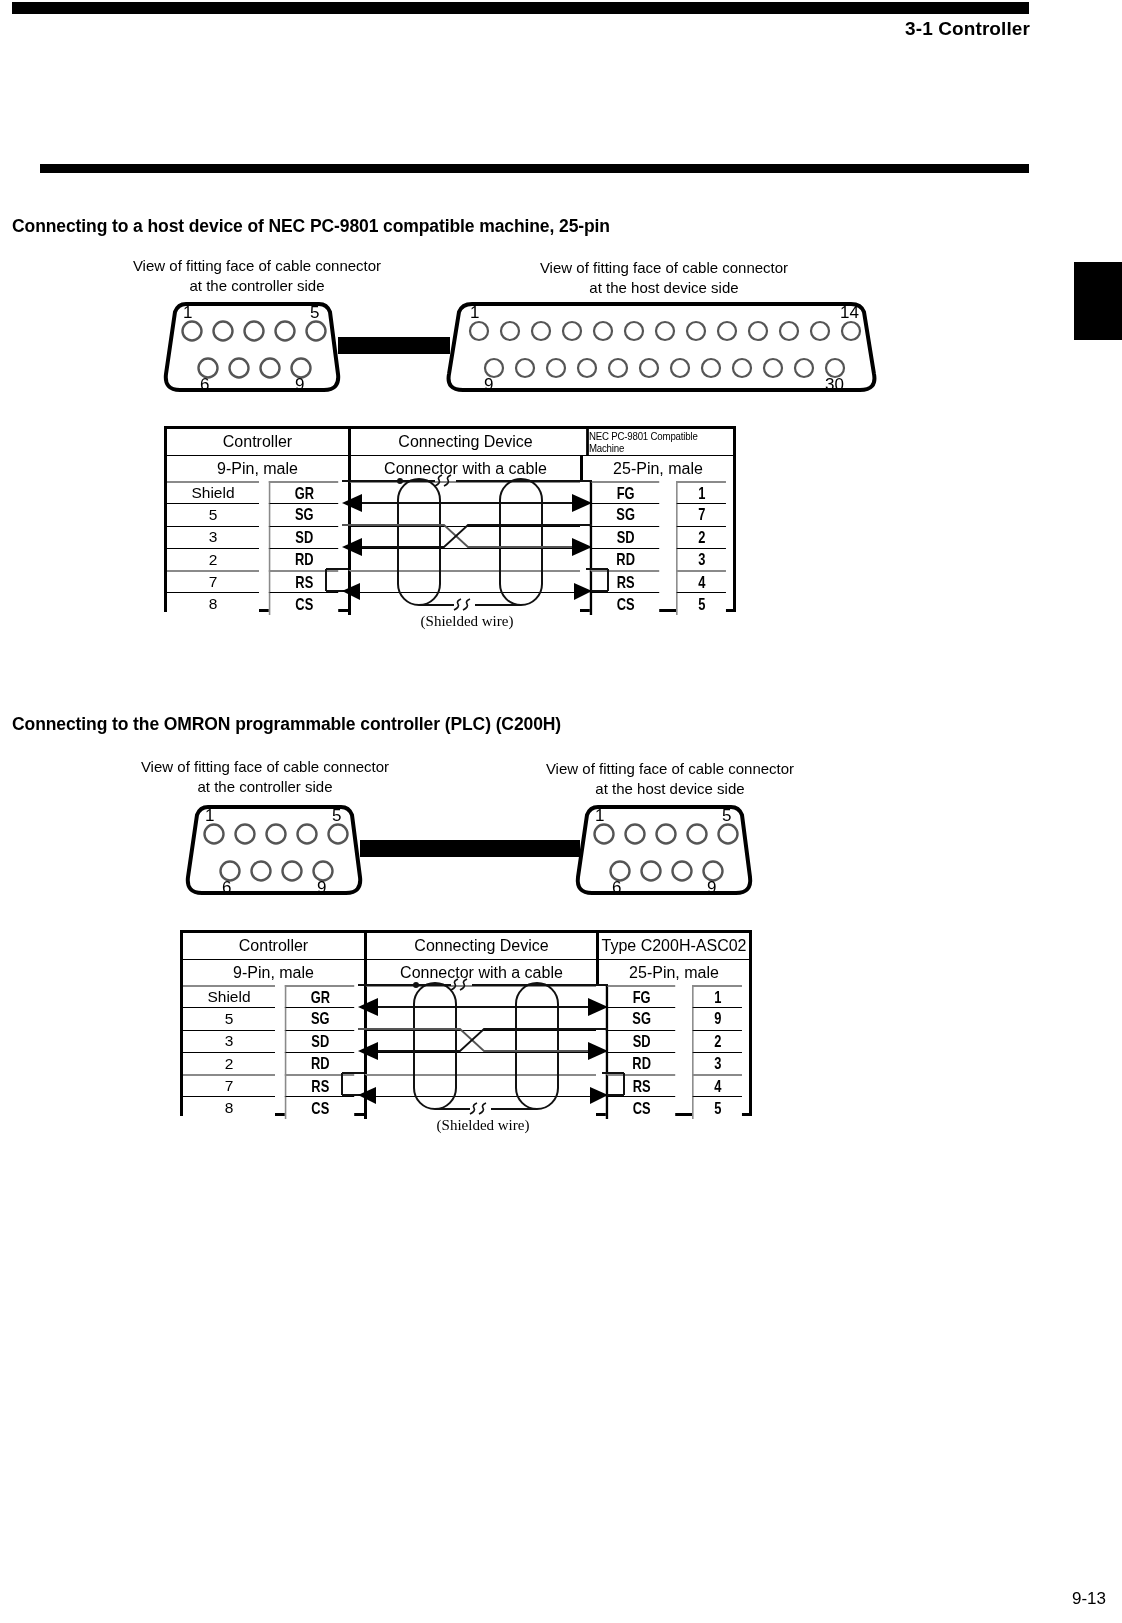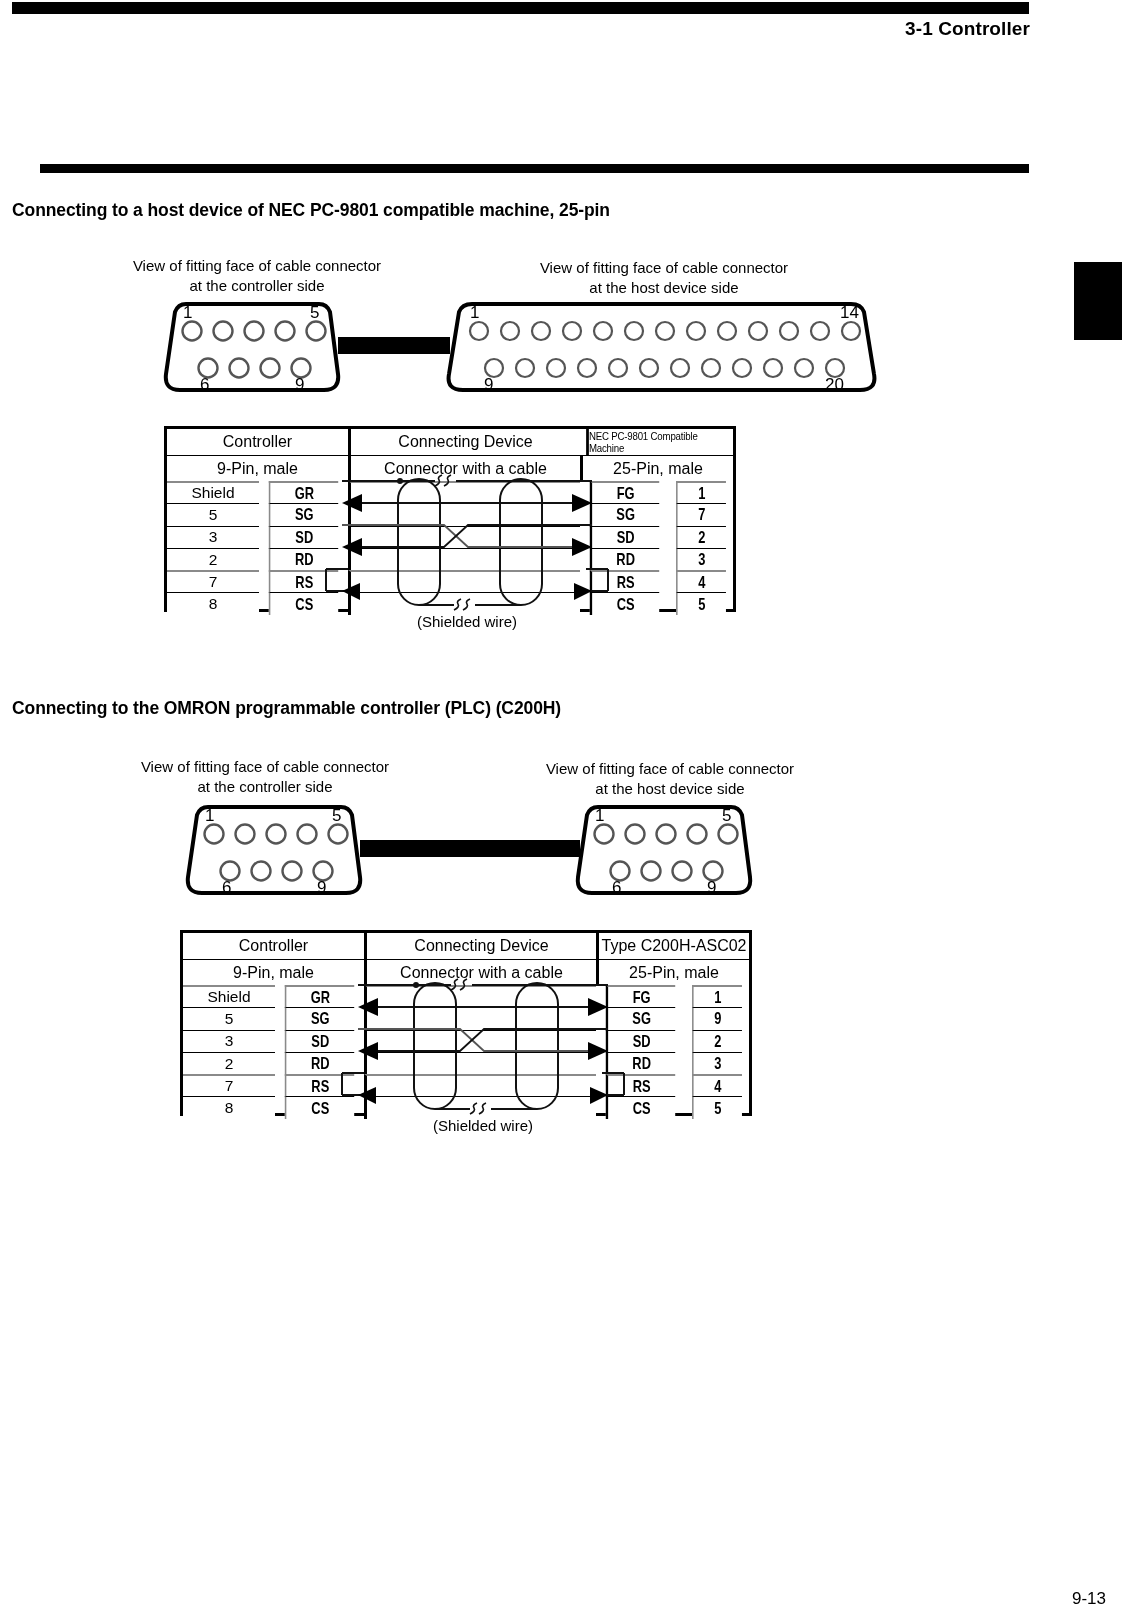--- a/index.html
+++ b/index.html
@@ -18,21 +18,21 @@
   .hdr-title{
     position:absolute;right:104px;top:18px;
     font-size:19px;font-weight:700;letter-spacing:.1px;
     white-space:nowrap;
   }
   .thumb-tab{position:absolute;left:1062px;top:262px;width:60px;height:78px;background:#000;}
 
   
   .sec-heading{
     position:absolute;left:0;font-size:17.5px;font-weight:700;
-    letter-spacing:-0.1px;white-space:nowrap;
+    letter-spacing:-0.1px;white-space:nowrap;margin-top:16px;
   }
   #sec1-heading{top:200px;}
   #sec2-heading{top:698px;}
 
   
   .caption{
     position:absolute;font-size:15px;line-height:1.3;text-align:center;
     white-space:nowrap;
   }
   .caption span{display:block;}
@@ -63,21 +63,21 @@
   }
   .bt{border-top:1.6px solid #000;}
   .bt-grey{border-top:2.2px solid #8a8a8a;}
   .bl-thick{border-left:3px solid #000;}
   .bl-grey{border-left:2.4px solid #8a8a8a;}
 
   
   .cableart{position:absolute;}
   .cableart svg{display:block;overflow:visible;}
   .shield-label{
-    position:absolute;font-size:15px;white-space:nowrap;text-align:center;
+    position:absolute;font-size:15px;white-space:nowrap;text-align:center;font-family:Liberation Serif, serif;
   }
 
   
   .footer{
     position:absolute;right:28px;bottom:14px;font-size:17px;font-weight:400;
   }
 </style>
 </head>
 <body>
 
@@ -149,21 +149,21 @@
           <circle cx="265" cy="68" r="9"></circle>
         <circle cx="296" cy="68" r="9"></circle>
           <circle cx="327" cy="68" r="9"></circle>
         <circle cx="358" cy="68" r="9"></circle>
           <circle cx="389" cy="68" r="9"></circle>
       </g>
     </svg>
     <div class="pinnum" style="left:24px;top:4px;">1</div>
     <div class="pinnum" style="left:394px;top:4px;">14</div>
     <div class="pinnum" style="left:38px;top:76px;">9</div>
-    <div class="pinnum" style="left:379px;top:76px;">20</div>
+    <div class="pinnum" style="left:379px;top:76px;">30</div>
   </div>
 
   <div class="wtable" id="wtable1" style="left:152px;top:426px;width:572px;height:186px;">
     <div class="wt-grid" style="grid-template-columns:92px 89px 232px 89px 64px;grid-template-rows:26px 26px 22.3px 22.3px 22.3px 22.3px 22.3px 22.3px;">
 
       <div class="cell hdr" style="grid-column:1/3;grid-row:1;">Controller</div>
       <div class="cell hdr bl-thick" style="grid-column:3;grid-row:1;">Connecting Device</div>
       <div class="cell tiny bl-thick" style="grid-column:4/6;grid-row:1;">NEC PC-9801 Compatible Machine</div>
 
       <div class="cell hdr bt" style="grid-column:1/3;grid-row:2;">9-Pin, male</div>

